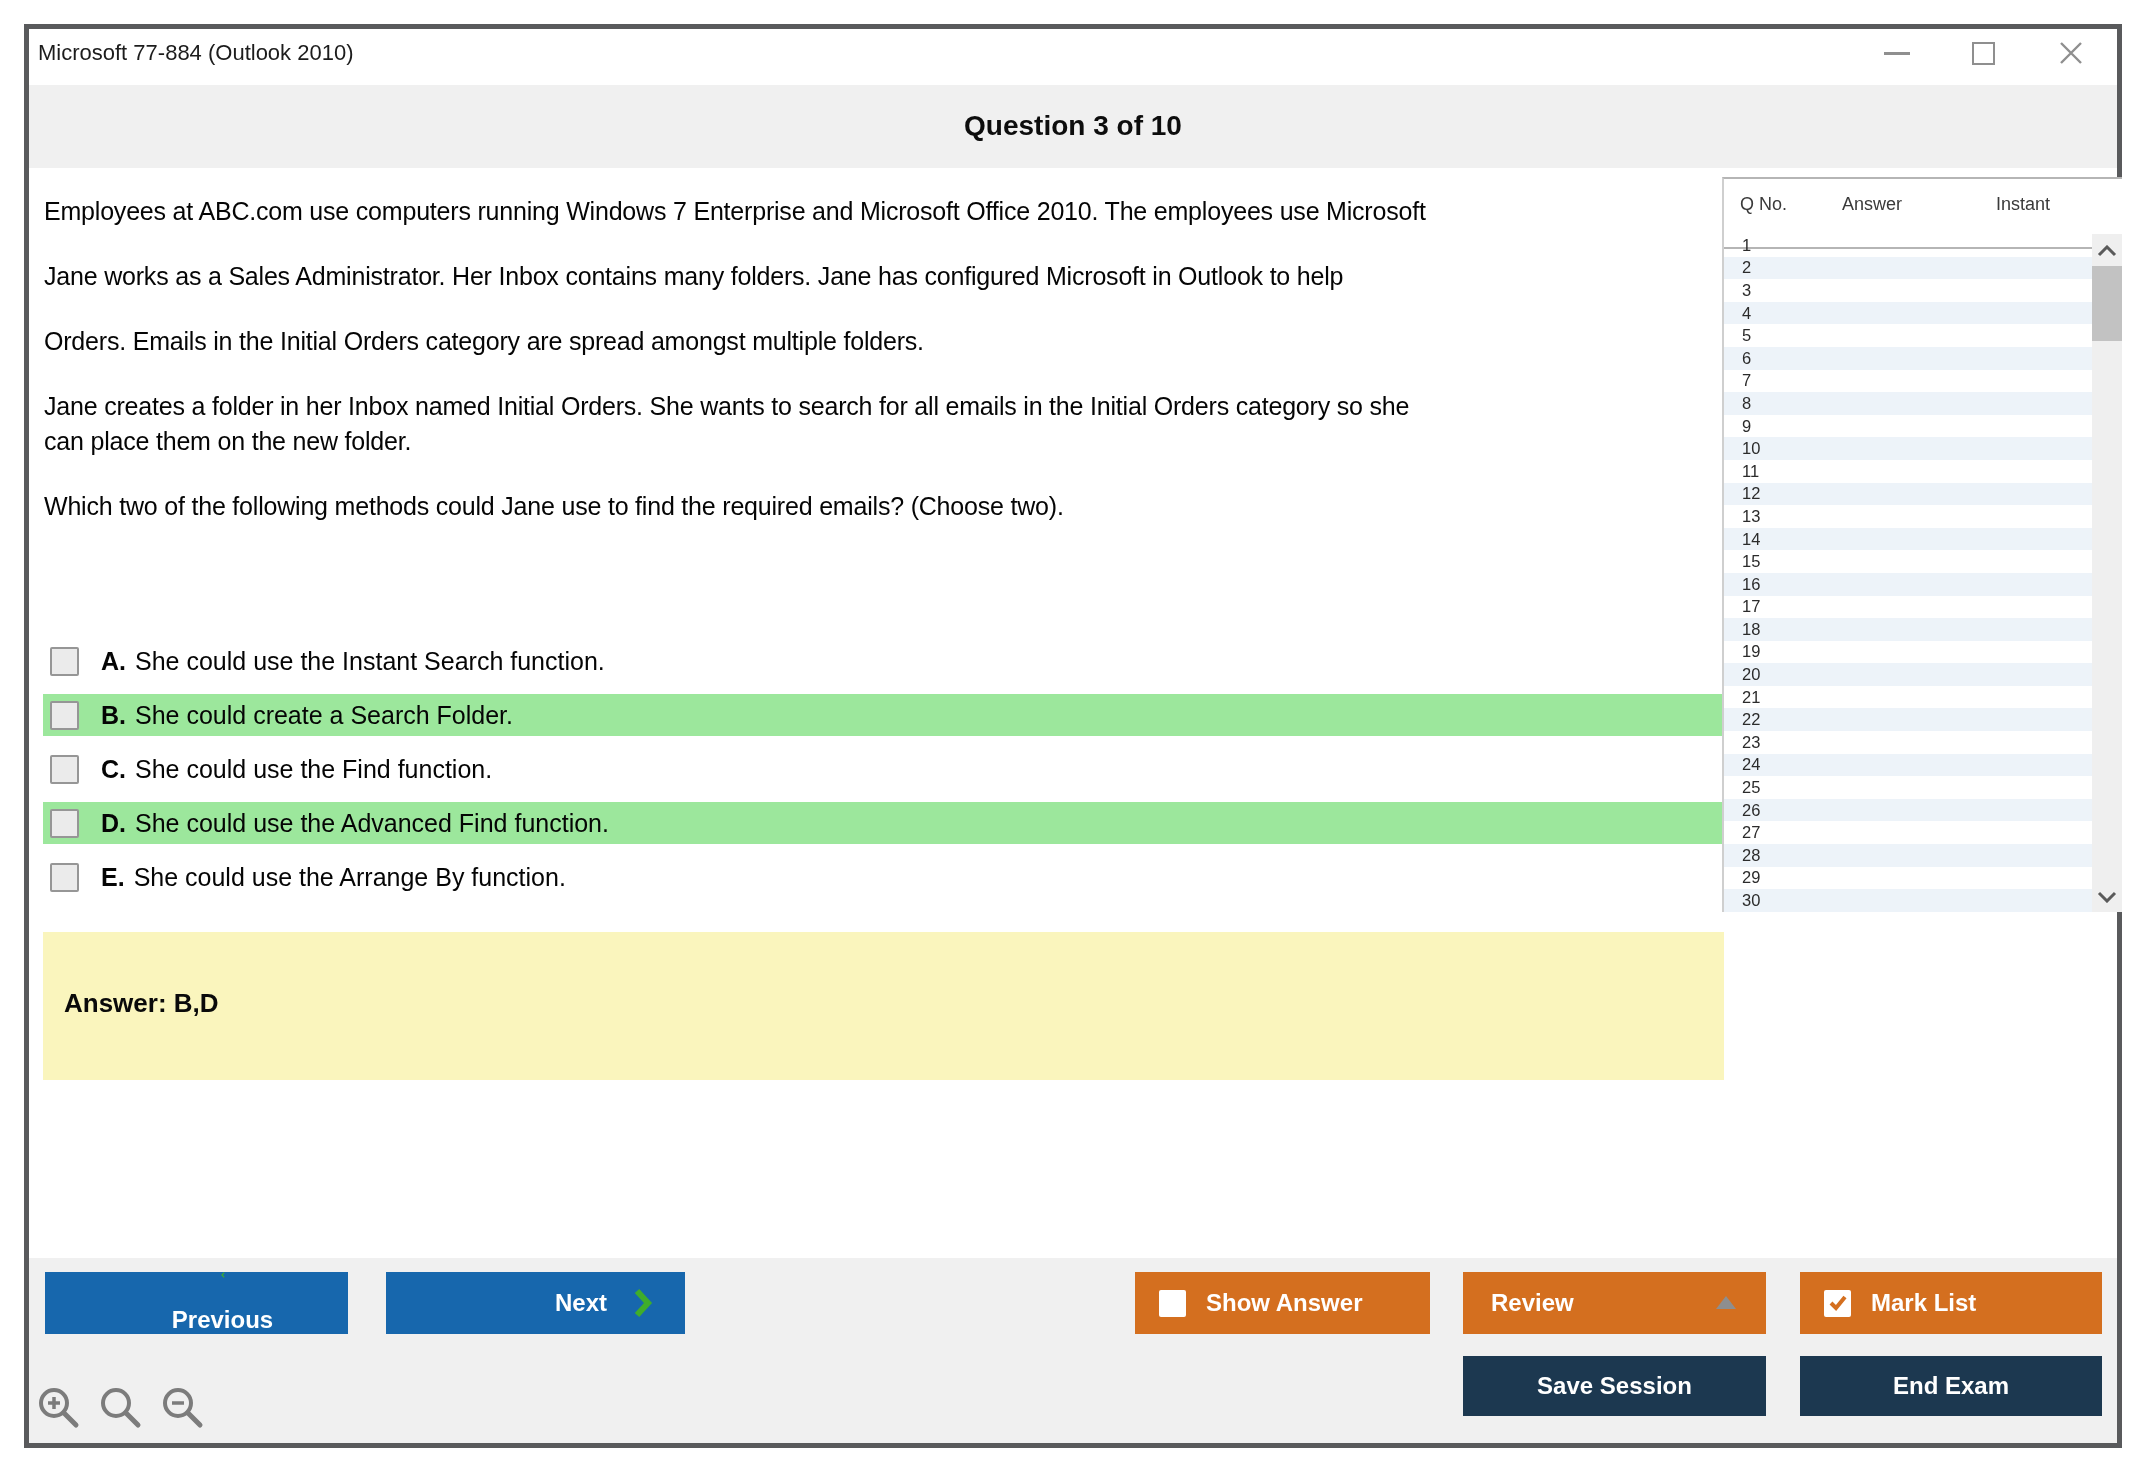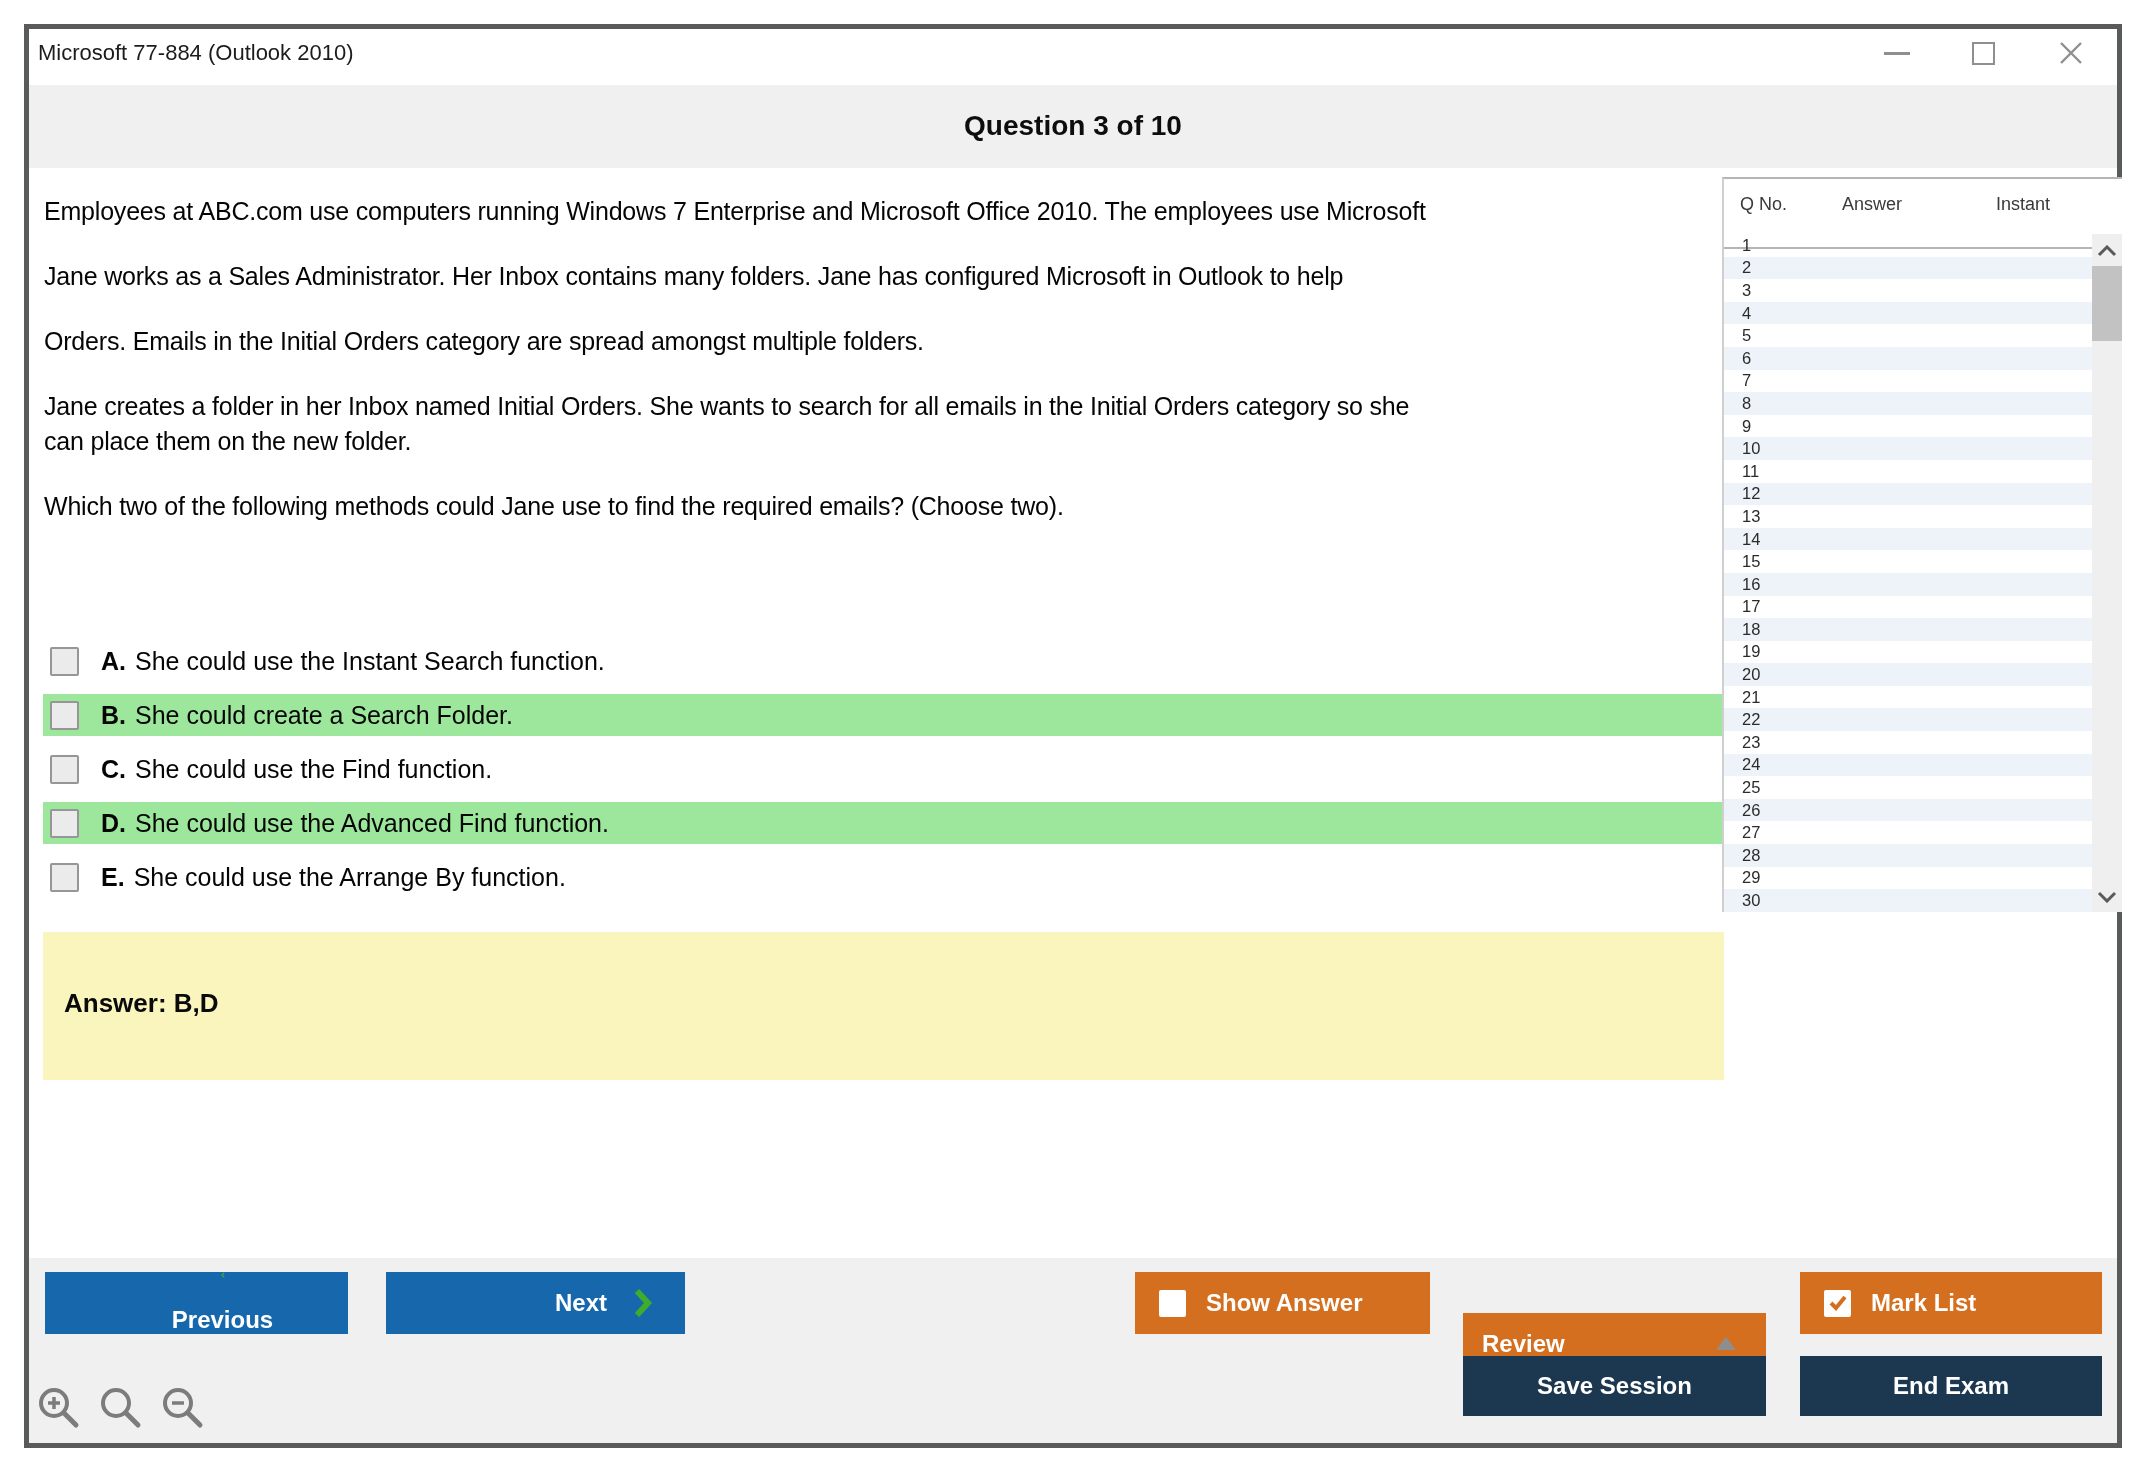--- a/index.html
+++ b/index.html
@@ -54,21 +54,21 @@
   
   .bottombar{left:29px;top:1258px;width:2088px;height:185px;background:#f0f0f0;}
   .btn{position:absolute;display:flex;align-items:center;box-sizing:border-box;cursor:pointer;}
   .btn-blue{background:#1767ad;}
   .btn-orange{background:#d46f1f;}
   .btn-navy{background:#1c3850;}
   .btn-label{color:#ffffff;font-weight:bold;font-size:24px;white-space:nowrap;}
   .btn-prev{left:45px;top:1272px;width:303px;height:62px;padding-left:52px;gap:28px;flex-direction:column;}
   .btn-next{left:386px;top:1272px;width:299px;height:62px;justify-content:flex-end;padding-right:32px;gap:26px;}
   .btn-show-answer{left:1135px;top:1272px;width:295px;height:62px;padding-left:24px;gap:20px;}
-  .btn-review{left:1463px;top:1272px;width:303px;height:62px;padding-left:19px;margin-top:41px;}
+  .btn-review{left:1463px;top:1272px;width:303px;height:62px;padding-left:28px;}
   .btn-show-list{left:1800px;top:1272px;width:302px;height:62px;padding-left:24px;gap:20px;}
   .btn-save{left:1463px;top:1356px;width:303px;height:60px;justify-content:center;}
   .btn-end{left:1800px;top:1356px;width:302px;height:60px;justify-content:center;}
   .wcb{width:27px;height:27px;background:#ffffff;border-radius:2px;flex:0 0 auto;display:flex;align-items:center;justify-content:center;}
   .tri-up{position:absolute;right:30px;top:24px;width:0;height:0;border-left:10px solid transparent;border-right:10px solid transparent;border-bottom:13px solid #8e8e8e;}
   .zoom-icons{left:33px;top:1382px;display:flex;gap:12px;}
   .zoom-ico{width:50px;height:50px;cursor:pointer;}
 </style>
 </head>
 <body>

